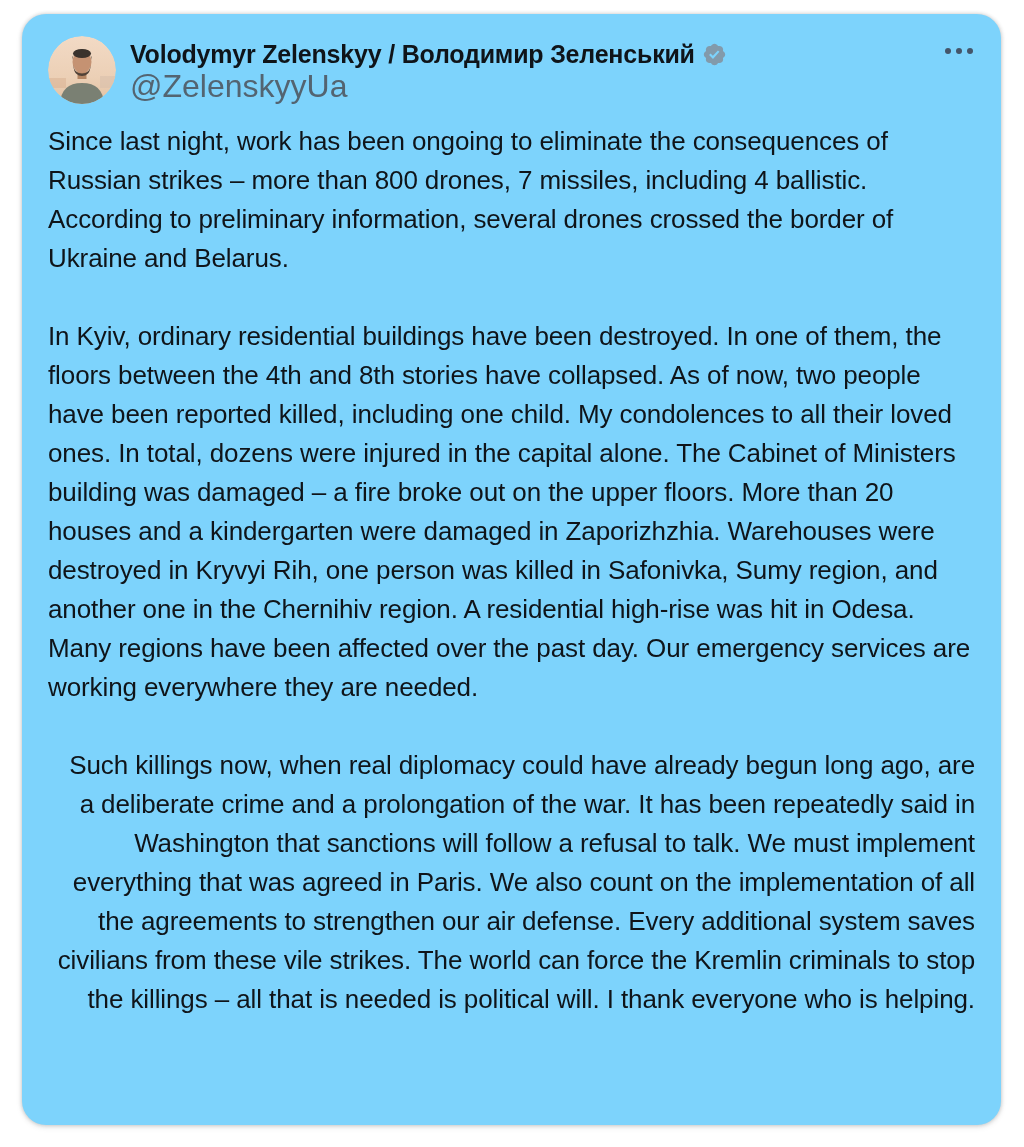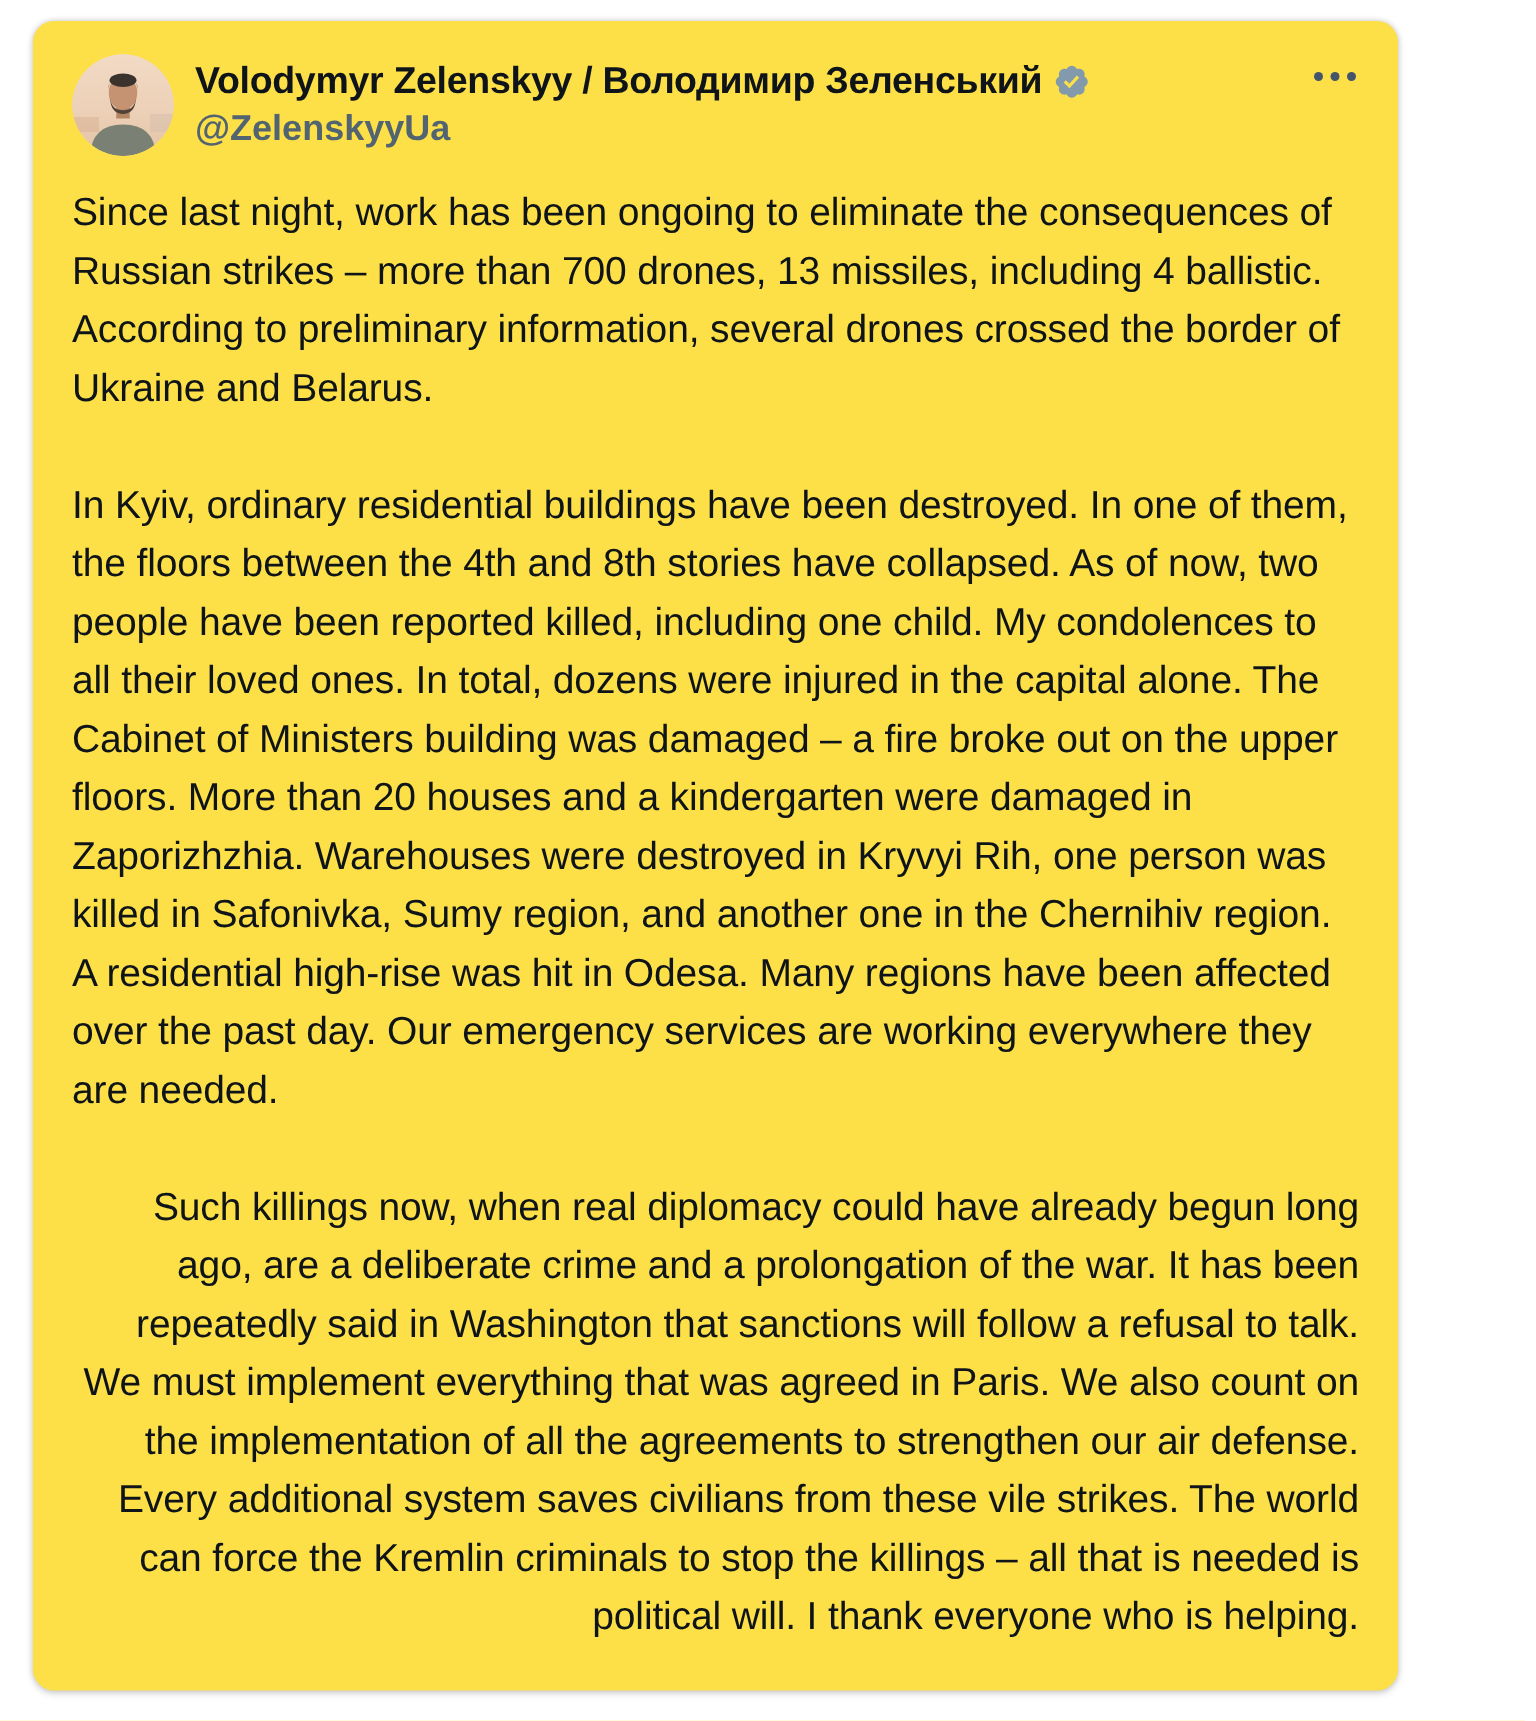--- a/index.html
+++ b/index.html
@@ -11,24 +11,24 @@
   .page {
     width: 1024px;
     min-height: 1147px;
     background: #ffffff;
     position: relative;
   }
   .card {
     position: absolute;
     left: 22px;
     top: 14px;
-    width: 910px;
+    width: 979px;
     min-height: 1111px;
-    background: #fde047;
-    border-radius: 14px;
+    background: #7dd3fc;
+    border-radius: 24px;
     box-shadow: 0 0 4px rgba(0,0,0,0.20), 0 2px 6px rgba(0,0,0,0.10);
     padding: 22px 26px 30px 26px;
   }
   .header {
     display: flex;
     align-items: flex-start;
   }
   .avatar {
     width: 68px;
     height: 68px;
@@ -59,25 +59,24 @@
     cursor: pointer;
   }
   .badge {
     display: inline-flex;
     width: 25px;
     height: 25px;
     flex: 0 0 25px;
   }
   .badge svg { width: 25px; height: 25px; }
   .handle {
-    font-size: 24px;
+    font-size: 32px;
     line-height: 32px;
     color: #536471;
     cursor: pointer;
-    font-weight: bold;
   }
   .more-btn {
     background: none;
     border: none;
     display: flex;
     align-items: center;
     gap: 5px;
     padding: 10px 2px;
     margin-top: 2px;
     cursor: pointer;
@@ -147,19 +146,19 @@
 
       <button class="more-btn" aria-label="More options">
         <span class="dot"></span>
         <span class="dot"></span>
         <span class="dot"></span>
       </button>
 
     </header>
 
     <div class="body">
-      <p>Since last night, work has been ongoing to eliminate the consequences of Russian strikes – more than 700 drones, 13 missiles, including 4 ballistic. According to preliminary information, several drones crossed the border of Ukraine and Belarus.</p>
+      <p>Since last night, work has been ongoing to eliminate the consequences of Russian strikes – more than 800 drones, 7 missiles, including 4 ballistic. According to preliminary information, several drones crossed the border of Ukraine and Belarus.</p>
       <p>In Kyiv, ordinary residential buildings have been destroyed. In one of them, the floors between the 4th and 8th stories have collapsed. As of now, two people have been reported killed, including one child. My condolences to all their loved ones. In total, dozens were injured in the capital alone. The Cabinet of Ministers building was damaged – a fire broke out on the upper floors. More than 20 houses and a kindergarten were damaged in Zaporizhzhia. Warehouses were destroyed in Kryvyi Rih, one person was killed in Safonivka, Sumy region, and another one in the Chernihiv region. A residential high-rise was hit in Odesa. Many regions have been affected over the past day. Our emergency services are working everywhere they are needed.</p>
       <p>Such killings now, when real diplomacy could have already begun long ago, are a deliberate crime and a prolongation of the war. It has been repeatedly said in Washington that sanctions will follow a refusal to talk. We must implement everything that was agreed in Paris. We also count on the implementation of all the agreements to strengthen our air defense. Every additional system saves civilians from these vile strikes. The world can force the Kremlin criminals to stop the killings – all that is needed is political will. I thank everyone who is helping.</p>
     </div>
 
   </article>
 </div>
 
 </body></html>

